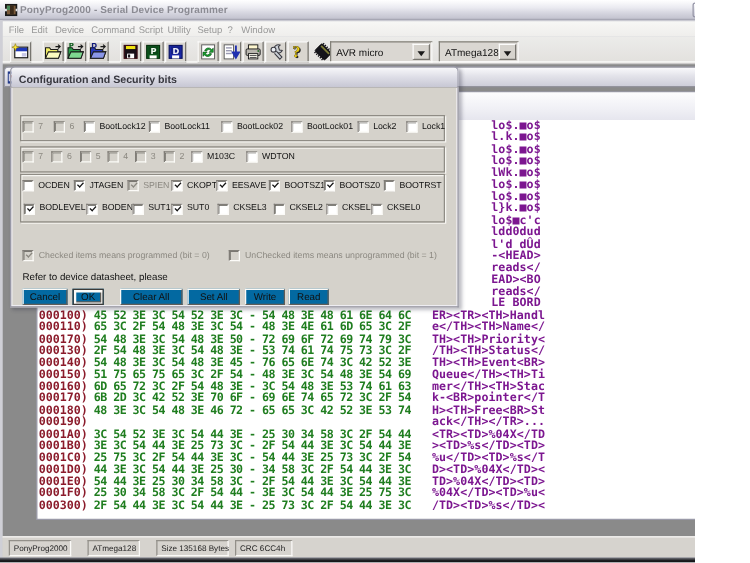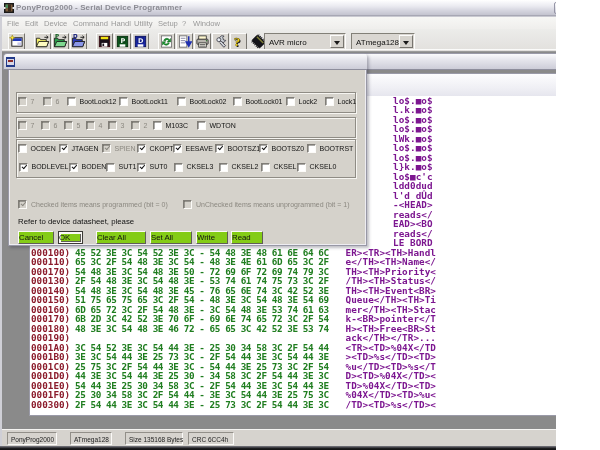--- a/index.html
+++ b/index.html
@@ -101,24 +101,24 @@
   .cb.dis{background:#d5d2cb;}
   .cb .chk{position:absolute;left:1.5px;top:0.5px;width:5px;height:5px;}
   .cb .chk:after{content:"";position:absolute;left:0.5px;top:0.5px;width:3.6px;height:2.2px;
     border-left:1.4px solid #141414;border-bottom:1.4px solid #141414;transform:rotate(-48deg);}
   .cb.dis .chk:after{border-color:#8b8880;}
   .fuse .flabel{position:absolute;left:12.5px;top:0.5px;font-size:7px;color:#121212;white-space:nowrap;}
   .fuse.dis .flabel{color:#8b8880;}
   .note{position:absolute;top:130px;height:10px;}
   .note .flabel{position:absolute;left:13px;top:0.5px;font-size:7px;color:#8b8880;white-space:nowrap;}
   #dlg-hint{position:absolute;left:9px;top:147px;font-size:7.8px;color:#111;}
-  .dbtn{position:absolute;top:161px;height:13px;background:#84cc16;
+  .dbtn{position:absolute;top:161px;height:13px;background:#0369a1;
     border-top:1px solid #fbfaf7;border-left:1px solid #fbfaf7;
     border-right:1px solid #5f5d58;border-bottom:1px solid #5f5d58;
-    font-size:7.8px;color:#111;line-height:11px;}
+    font-size:7.8px;color:#111;text-align:center;line-height:11px;}
   .dbtn.default{border:1px solid #3c3a36;box-shadow:inset 0 0 0 1px #fbfaf7,inset 1px 1px 0 1px #fbfaf7, inset -1px -1px 0 1px #5f5d58;}
   
   #statusbar{position:absolute;left:2px;top:429px;width:596px;height:17px;background:#d6d3ce;border-top:1px solid #f5f4f2;}
   .spanel{position:absolute;top:2px;height:13px;border-top:1px solid #928f89;border-left:1px solid #928f89;
     border-right:1px solid #fbfaf8;border-bottom:1px solid #fbfaf8;}
   .spanel .stext{position:absolute;left:3px;top:3px;font-size:6.5px;color:#222;white-space:nowrap;}
   #bottom-strip{position:absolute;left:0;top:446px;width:600px;height:4px;background:linear-gradient(#7e7e86,#1d1d20 60%,#101012);}
   #left-border{position:absolute;left:0;top:16px;width:2px;height:430px;background:#cfcfd6;}
 </style>
 </head>
@@ -145,21 +145,21 @@
       <svg class="glyph-x" viewBox="0 0 14 12">
           <path d="M4 2 L10 9 M10 2 L4 9" stroke="#ffffff" stroke-width="1.8" fill="none"></path>
         </svg>
     </span>
   </div>
   <div id="menubar">
       <span class="menu-item" style="left: 5px;">File</span>
       <span class="menu-item" style="left: 23px;">Edit</span>
       <span class="menu-item" style="left: 42px;">Device</span>
       <span class="menu-item" style="left: 71px;">Command</span>
-      <span class="menu-item" style="left: 109px;">Handl</span>
+      <span class="menu-item" style="left: 109px;">Script</span>
       <span class="menu-item" style="left: 132px;">Utility</span>
       <span class="menu-item" style="left: 156px;">Setup</span>
       <span class="menu-item" style="left: 180px;">?</span>
       <span class="menu-item" style="left: 191px;">Window</span>
     </div>
   <div id="toolbar">
       <span class="tbtn" style="left: 6px;">
         <svg width="15" height="15" viewBox="0 0 16 16">
           <rect x="3" y="4" width="11" height="9" fill="#fff" stroke="#1a1a1a" stroke-width="1"></rect>
           <rect x="3.5" y="4.5" width="10" height="3" fill="#2038b8"></rect>
@@ -336,20 +336,23 @@
         <span class="sbtn" id="sb-up">
             <span class="tri-up"></span>
           </span>
         <span id="sb-thumb"></span>
         <span class="sbtn" id="sb-down">
             <span class="tri-down"></span>
           </span>
       </div>
     </div>
     <div id="dialog">
+      <div id="dlg-title">
+        <span id="dlg-title-text">Configuration and Security bits</span>
+      </div>
       <div id="dlg-body">
         <div class="gframe" id="gframe1"></div>
         <div class="gframe" id="gframe2"></div>
         <div class="gframe" id="gframe3"></div>
         <span id="dlg-hint">Refer to device datasheet, please</span>
       <span class="fuse dis" style="left: 9px; top: 27px;">
             <span class="cb dis"></span>
             <span class="flabel">7</span>
           </span>
           <span class="fuse dis" style="left: 34px; top: 27px;">

